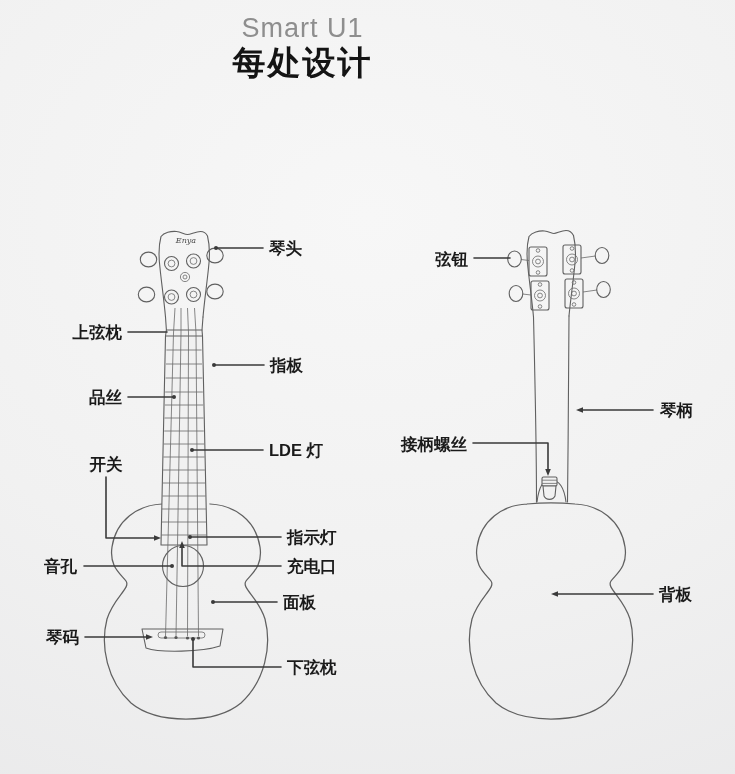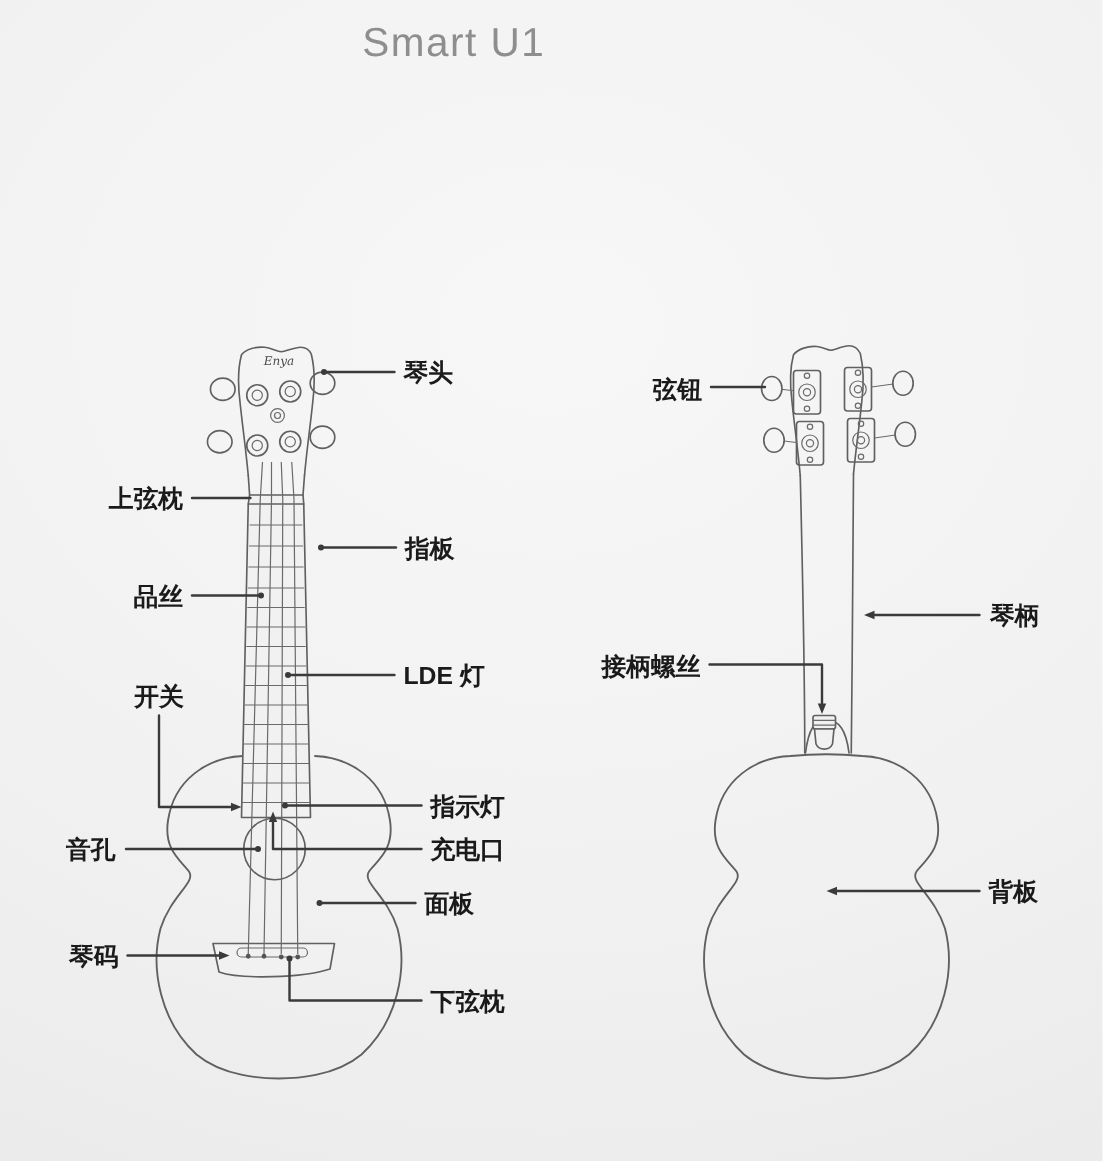--- a/index.html
+++ b/index.html
@@ -32,20 +32,21 @@
     font-style:italic;font-size:8px;fill:#4a4a4a;
   }
 </style>
 </head>
 <body>
 
 <div class="page">
 
   <div class="header">
     <div class="subtitle">Smart U1</div>
+    <div class="title">每处设计</div>
   </div>
 
   <svg class="diagram" width="735" height="774" viewBox="0 0 735 774" xmlns="http://www.w3.org/2000/svg">
 
     <g>
 
       <path class="art" d="M 165.5,317 C 164,300 161.5,283 160,268 C 158.5,256 159,244 161,236.5 C 164,232.5 171,231 176.5,231.5 C 181,232 184.5,234.5 187.5,234.5 C 190.5,234.5 196,231.5 200.5,231.5 C 204,231.5 206,233 207.5,236 C 209.5,244 210,256 208.5,268 C 207,283 204.5,300 203,317"></path>
 
       <ellipse class="art" cx="148.5" cy="259.5" rx="8.2" ry="7.4"></ellipse>
       <ellipse class="art" cx="215" cy="255.5" rx="8.2" ry="7.4"></ellipse>

